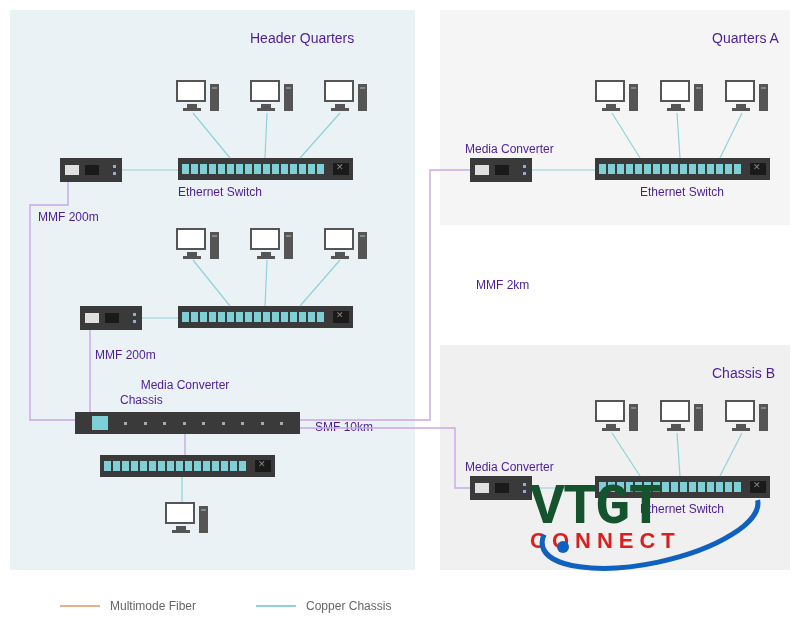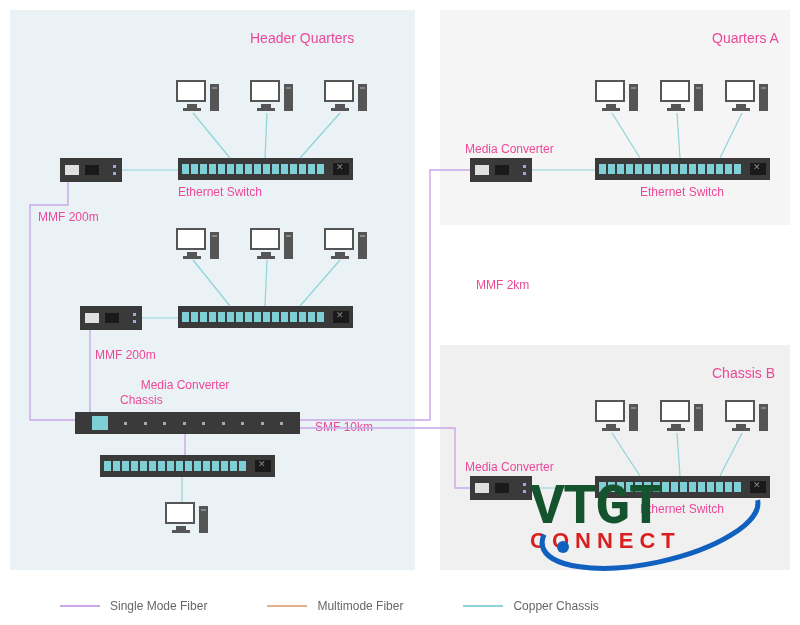--- a/index.html
+++ b/index.html
@@ -14,21 +14,21 @@
     position: relative;
     overflow: hidden;
   }
   .zone {
     position: absolute;
   }
   .zone-hq { left: 10px; top: 10px; width: 405px; height: 560px; background: #eaf2f5; }
   .zone-a  { left: 440px; top: 10px; width: 350px; height: 215px; background: #f5f5f5; }
   .zone-b  { left: 440px; top: 345px; width: 350px; height: 225px; background: #f0f0f0; }
 
-  .label { position: absolute; color: #ec4899; }
+  .label { position: absolute; color: #4c1d95; }
   .title { font-size: 14px; }
 
   .pc {
     position: absolute; width: 42px; height: 42px;
   }
   .pc .mon {
     position: absolute; left: 0; top: 0; width: 30px; height: 22px;
     border: 2px solid #555; background: #fff;
   }
   .pc .stand { position: absolute; left: 11px; top: 24px; width: 10px; height: 4px; background:#555;}
@@ -344,24 +344,20 @@
     <polyline points="68,182 68,205 30,205 30,420 75,420"></polyline>
     <polyline points="90,330 90,412"></polyline>
     <polyline points="300,420 430,420 430,170 470,170"></polyline>
     <polyline points="300,428 455,428 455,488 470,488"></polyline>
     <polyline points="185,434 185,455"></polyline>
   </g>
 </svg>
 
 <div class="legend">
   <div class="item">
-      <div class="swatch" style="background:#c9a8e8"></div>
-      <span>Single Mode Fiber</span>
-    </div>
-  <div class="item">
       <div class="swatch" style="background:#e8b088"></div>
       <span>Multimode Fiber</span>
     </div>
   <div class="item">
       <div class="swatch" style="background:#8fd3d9"></div>
       <span>Copper Chassis</span>
     </div>
 </div>
 
 <div class="logo">

